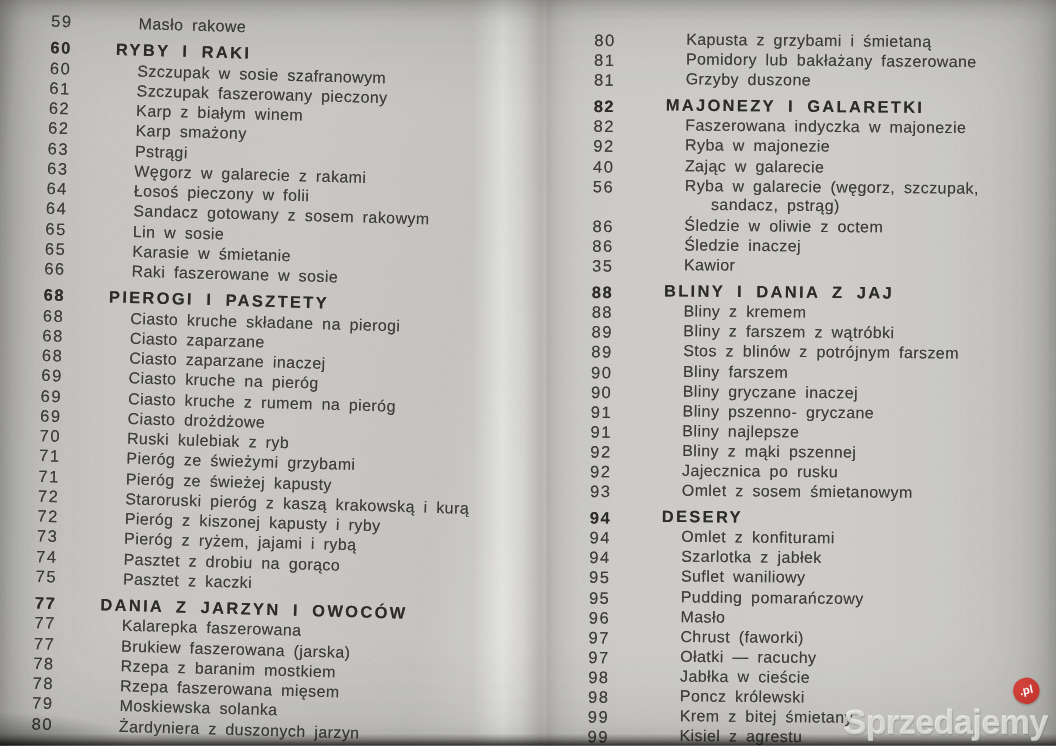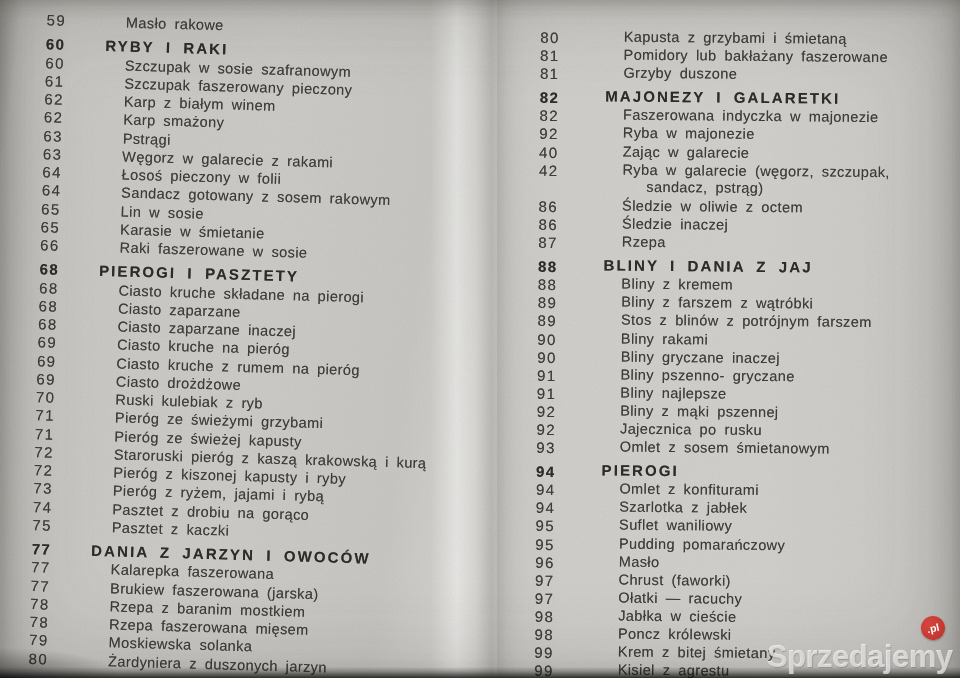--- a/index.html
+++ b/index.html
@@ -278,58 +278,58 @@
   </div>
         <div class="row item">
     <span class="num">92</span>
     <span class="title">Ryba w majonezie</span>
   </div>
         <div class="row item">
     <span class="num">40</span>
     <span class="title">Zając w galarecie</span>
   </div>
         <div class="row item">
-    <span class="num">42</span>
+    <span class="num">56</span>
     <span class="title">Ryba w galarecie (węgorz, szczupak,</span>
   </div>
         <div class="row cont">
     <span class="num"></span>
     <span class="title">sandacz, pstrąg)</span>
   </div>
         <div class="row item">
     <span class="num">86</span>
     <span class="title">Śledzie w oliwie z octem</span>
   </div>
         <div class="row item">
     <span class="num">86</span>
     <span class="title">Śledzie inaczej</span>
   </div>
         <div class="row item">
-    <span class="num">87</span>
-    <span class="title">Rzepa</span>
+    <span class="num">35</span>
+    <span class="title">Kawior</span>
   </div>
         <div class="row header">
     <span class="num">88</span>
     <span class="title">BLINY I DANIA Z JAJ</span>
   </div>
         <div class="row item">
     <span class="num">88</span>
     <span class="title">Bliny z kremem</span>
   </div>
         <div class="row item">
     <span class="num">89</span>
     <span class="title">Bliny z farszem z wątróbki</span>
   </div>
         <div class="row item">
     <span class="num">89</span>
     <span class="title">Stos z blinów z potrójnym farszem</span>
   </div>
         <div class="row item">
     <span class="num">90</span>
-    <span class="title">Bliny rakami</span>
+    <span class="title">Bliny farszem</span>
   </div>
         <div class="row item">
     <span class="num">90</span>
     <span class="title">Bliny gryczane inaczej</span>
   </div>
         <div class="row item">
     <span class="num">91</span>
     <span class="title">Bliny pszenno- gryczane</span>
   </div>
         <div class="row item">
@@ -343,21 +343,21 @@
         <div class="row item">
     <span class="num">92</span>
     <span class="title">Jajecznica po rusku</span>
   </div>
         <div class="row item">
     <span class="num">93</span>
     <span class="title">Omlet z sosem śmietanowym</span>
   </div>
         <div class="row header">
     <span class="num">94</span>
-    <span class="title">PIEROGI</span>
+    <span class="title">DESERY</span>
   </div>
         <div class="row item">
     <span class="num">94</span>
     <span class="title">Omlet z konfiturami</span>
   </div>
         <div class="row item">
     <span class="num">94</span>
     <span class="title">Szarlotka z jabłek</span>
   </div>
         <div class="row item">

